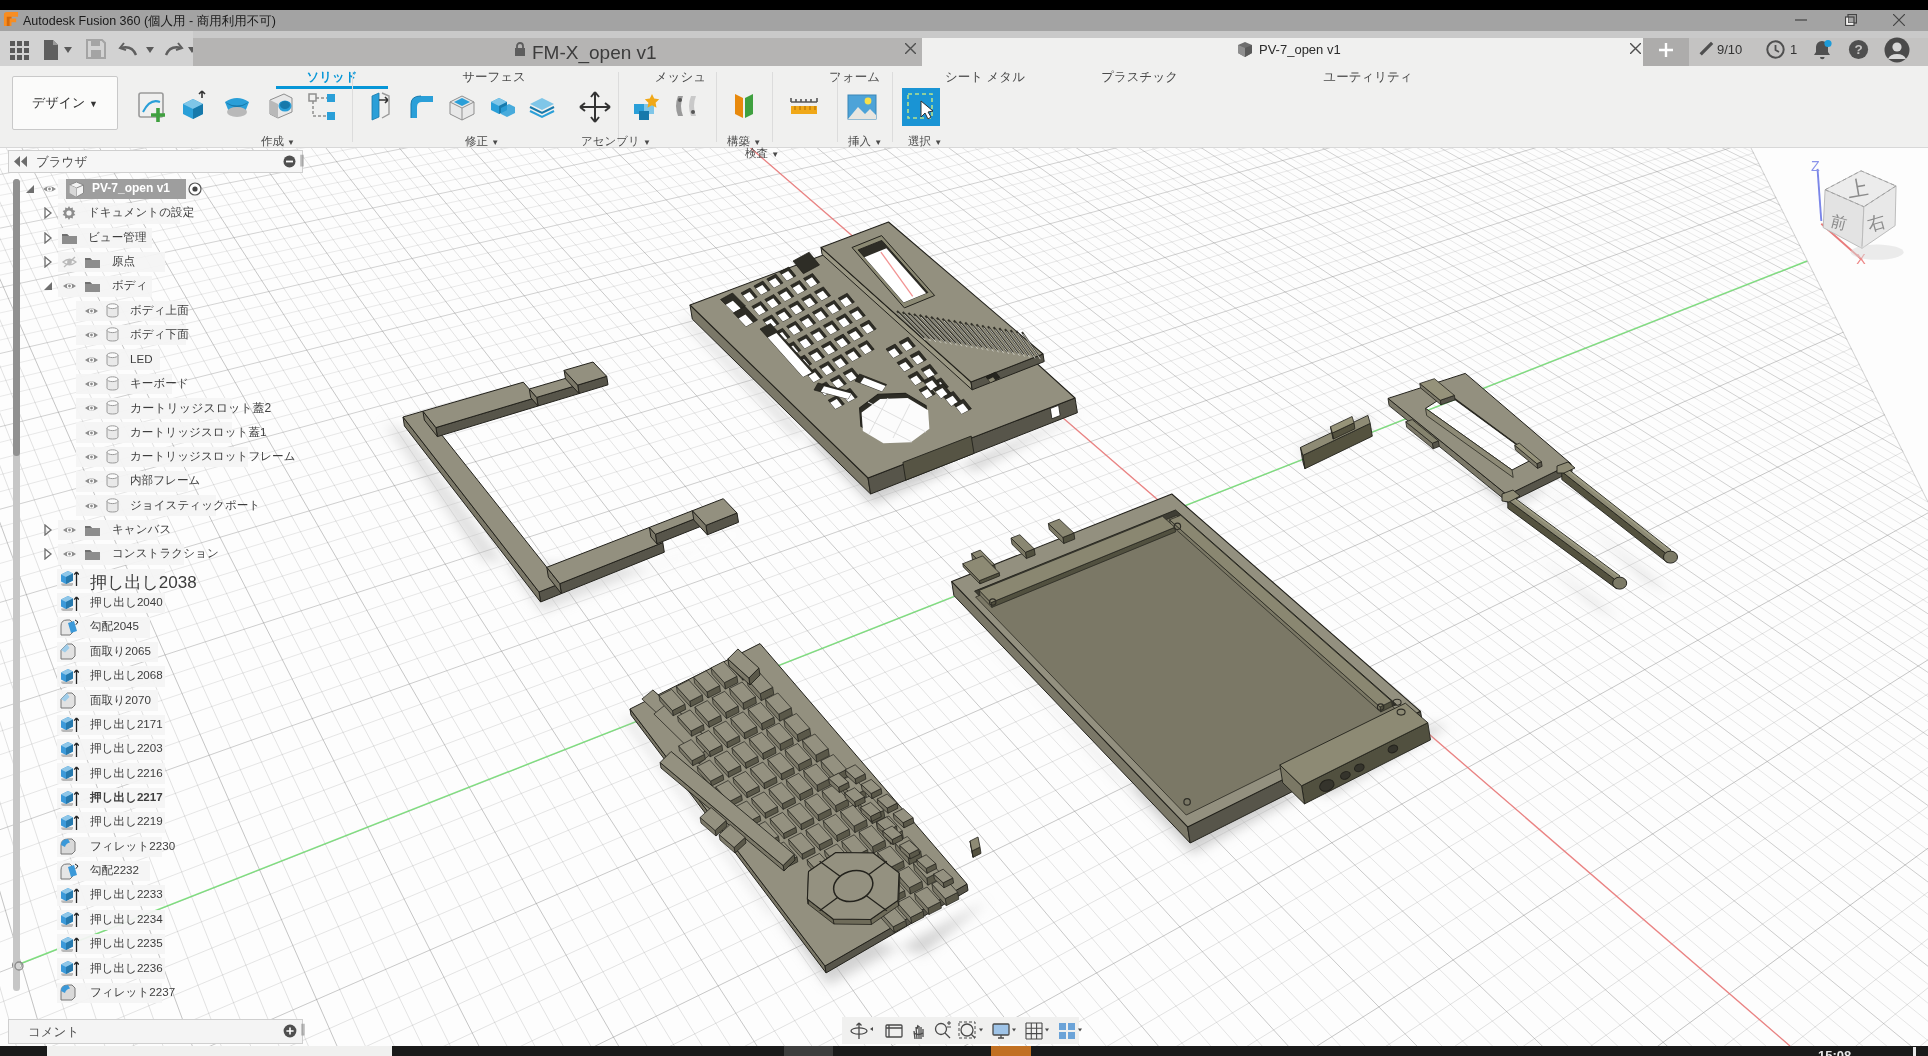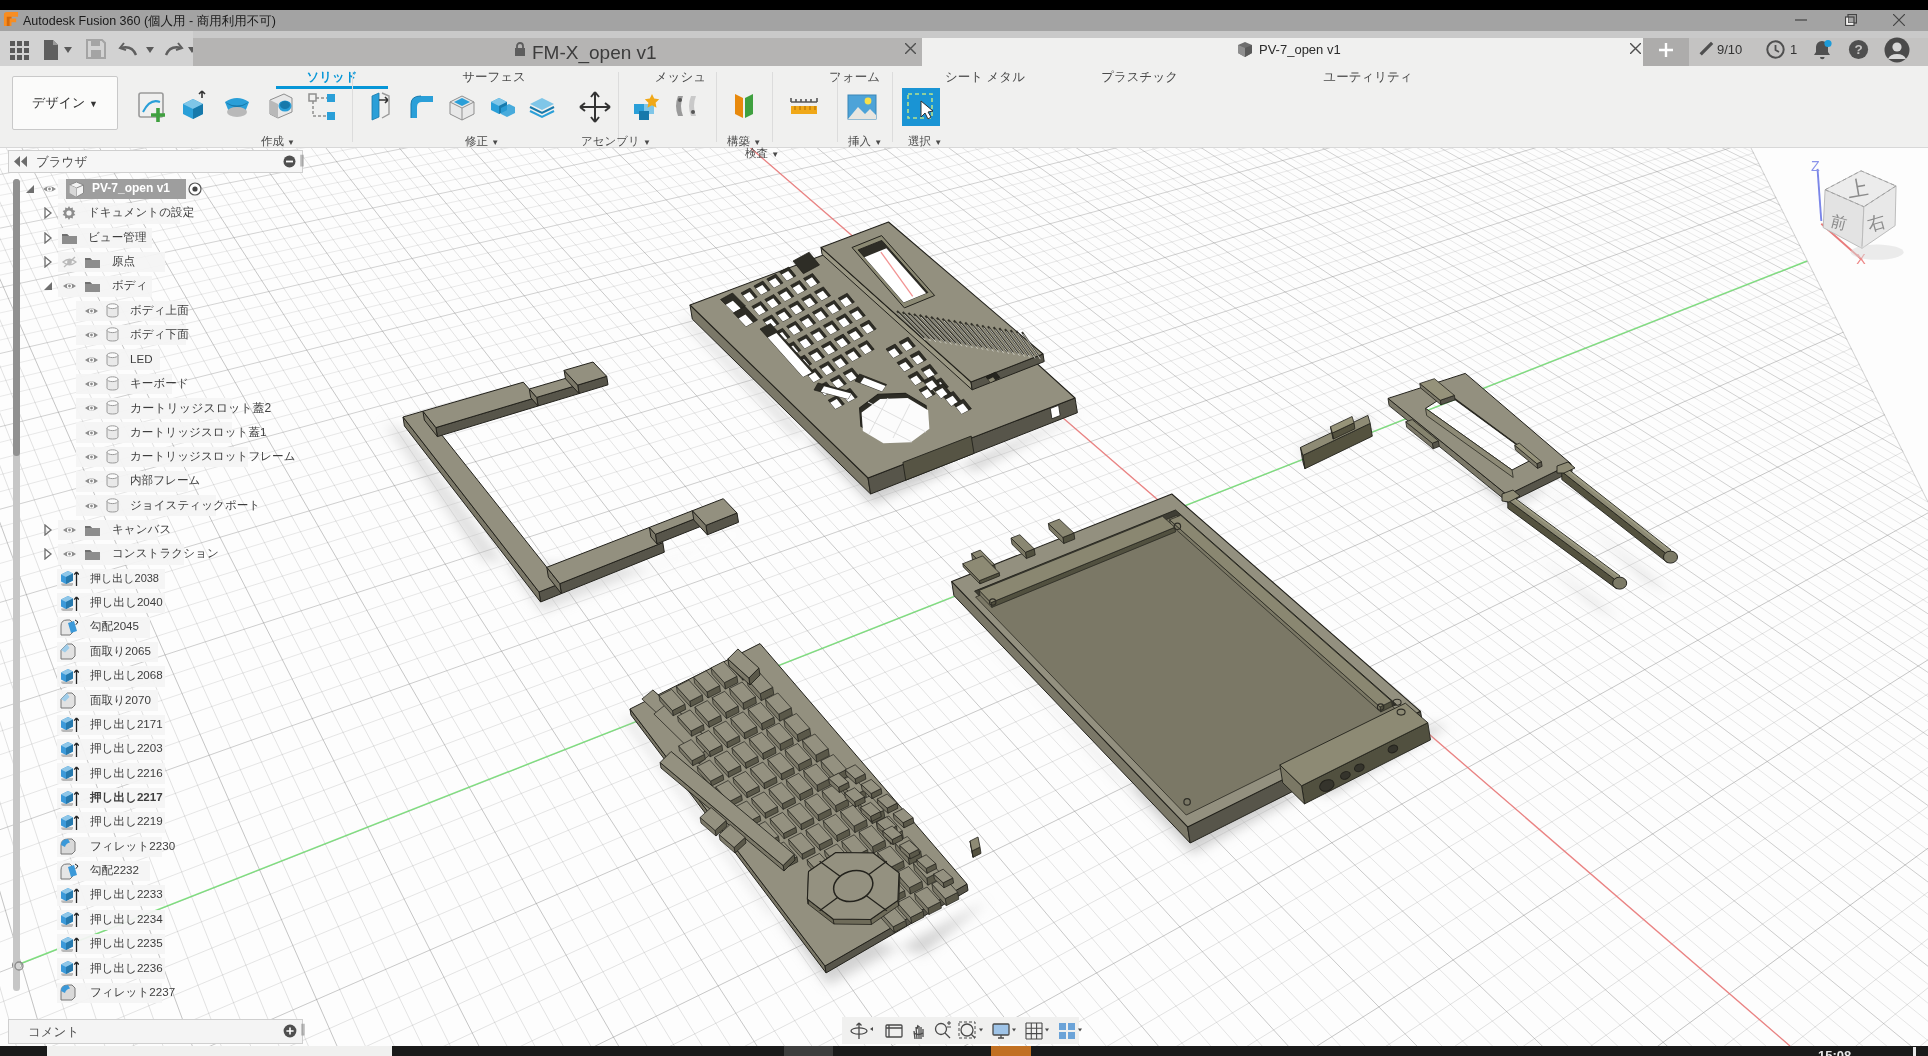--- a/index.html
+++ b/index.html
@@ -1272,21 +1272,21 @@
     </svg>
     <div class="abs" style="left:112px;top:546.4px;width:300px;font-size:11.6px;color:#3d3d3d;font-weight:normal;white-space:nowrap">コンストラクション</div>
     <div class="abs" style="left:57px;top:568.56px;width:108px;height:20.5px;background:rgba(244,244,244,0.93)"></div>
     <svg class="abs" style="left:60px;top:570.26px" width="19" height="17" viewBox="0 0 19 17">
       <path d="M1 13.5 Q1 15.5 3 16 L12 16 Q13.5 14.5 13 13 Z" fill="#b9b9b9"></path>
       <path d="M1 4.5 L8 1 L13 3.5 L13 10.5 L6 14 L1 11.5 Z" fill="#3b99d9"></path>
       <path d="M1 4.5 L6 7 L13 3.5 L8 1 Z" fill="#8ec6e8"></path>
       <path d="M6 7 L13 3.5 L13 10.5 L6 14 Z" fill="#2679ad"></path>
       <path d="M16.5 16 L16.5 2 M16.5 2 L14.2 4.6 M16.5 2 L18.8 4.6" stroke="#222" stroke-width="1.3" fill="none"></path>
     </svg>
-    <div class="abs" style="left:90px;top:570.76px;width:300px;font-size:11px;color:#3d3d3d;font-weight:normal;white-space:nowrap">押し出し2038</div>
+    <div class="abs" style="left:90px;top:570.76px;width:300px;font-size:17px;color:#3d3d3d;font-weight:normal;white-space:nowrap">押し出し2038</div>
     <div class="abs" style="left:57px;top:592.92px;width:108px;height:20.5px;background:rgba(244,244,244,0.93)"></div>
     <svg class="abs" style="left:60px;top:594.62px" width="19" height="17" viewBox="0 0 19 17">
       <path d="M1 13.5 Q1 15.5 3 16 L12 16 Q13.5 14.5 13 13 Z" fill="#b9b9b9"></path>
       <path d="M1 4.5 L8 1 L13 3.5 L13 10.5 L6 14 L1 11.5 Z" fill="#3b99d9"></path>
       <path d="M1 4.5 L6 7 L13 3.5 L8 1 Z" fill="#8ec6e8"></path>
       <path d="M6 7 L13 3.5 L13 10.5 L6 14 Z" fill="#2679ad"></path>
       <path d="M16.5 16 L16.5 2 M16.5 2 L14.2 4.6 M16.5 2 L18.8 4.6" stroke="#222" stroke-width="1.3" fill="none"></path>
     </svg>
     <div class="abs" style="left:90px;top:595.12px;width:300px;font-size:11.6px;color:#3d3d3d;font-weight:normal;white-space:nowrap">押し出し2040</div>
     <div class="abs" style="left:57px;top:617.28px;width:93px;height:20.5px;background:rgba(244,244,244,0.93)"></div>

